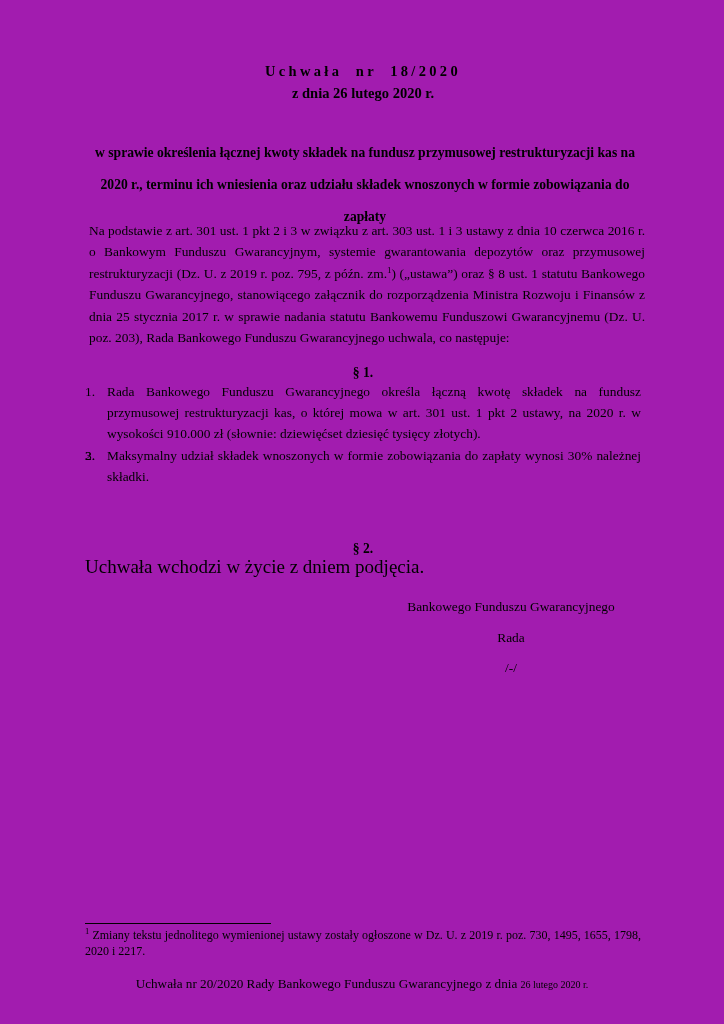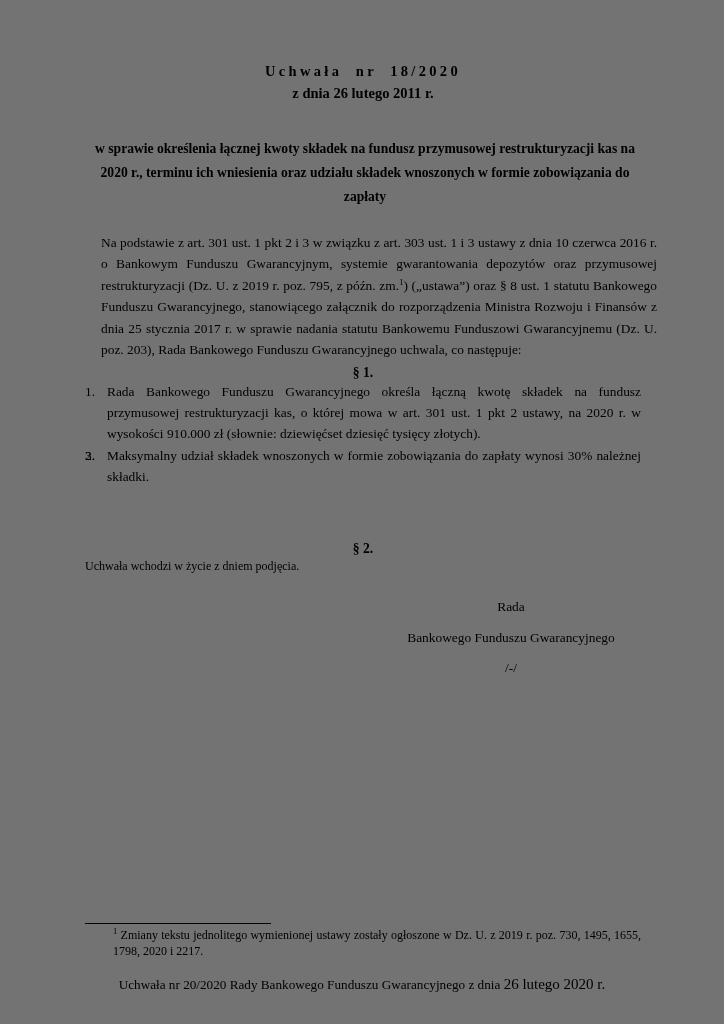--- a/index.html
+++ b/index.html
@@ -4,21 +4,21 @@
 <style>
   html, body {
     margin: 0;
     padding: 0;
     background: #ffffff;
   }
   .page {
     position: relative;
     width: 724px;
     height: 1024px;
-    background: #737373;
+    background: #a21caf;
     overflow: hidden;
     font-family: "Liberation Serif", serif;
     color: #000000;
   }
   .content-block {
     position: absolute;
     left: 85px;
     width: 556px;
   }
   
@@ -32,27 +32,27 @@
   .title-spaced {
     letter-spacing: 0.23em;
     word-spacing: 0.45em;
   }
   
   .subject {
     top: 137px;
     text-align: center;
     font-weight: bold;
     font-size: 13.6px;
-    line-height: 24px;
+    line-height: 32px;
     padding: 0 2px;
   }
   
   .preamble {
     top: 216px;
-    margin: 16px;
+    margin: 4px;
     text-align: justify;
     font-size: 13.4px;
     line-height: 21.4px;
   }
   sup.fn-ref {
     font-size: 9px;
     line-height: 0;
     vertical-align: super;
   }
   
@@ -76,21 +76,21 @@
     text-align: justify;
   }
   .list-num {
     position: absolute;
     left: 0;
     top: 0;
   }
   
   .s2-text {
     top: 556px;
-    font-size: 12px;
+    font-size: 19px;
     line-height: 21px;
     text-align: left;
   }
   
   .signature {
     position: absolute;
     left: 395px;
     top: 592px;
     width: 232px;
     text-align: center;
@@ -104,47 +104,46 @@
     line-height: 15.5px;
   }
   .footnote-rule {
     width: 186px;
     height: 0;
     border-top: 1.5px solid #000000;
     margin-bottom: 4px;
   }
   .footnote-text {
     text-align: justify;
-    margin-left: 28px;
   }
   .footnote-text sup {
     font-size: 8.5px;
     line-height: 0;
     vertical-align: super;
   }
   
   .page-footer {
     position: absolute;
     left: 0;
     top: 976px;
     width: 724px;
     text-align: center;
     font-size: 13.2px;
   }
   .footer-italic { }
-  .footer-date { font-size: 15px; }
+  .footer-date { font-size: 10px; }
 </style>
 </head>
 <body>
 
 <div class="page">
 
   <div class="content-block title-block">
     <div class="title-spaced">Uchwała nr 18/2020</div>
-    <div>z dnia 26 lutego 2011 r.</div>
+    <div>z dnia 26 lutego 2020 r.</div>
   </div>
 
   <div class="content-block subject">w sprawie określenia łącznej kwoty składek na fundusz przymusowej restrukturyzacji kas na 2020 r., terminu ich wniesienia oraz udziału składek wnoszonych w formie zobowiązania do zapłaty</div>
 
   <p class="content-block preamble"><span>Na podstawie z art. 301 ust. 1 pkt 2 i 3 w związku z art. 303 ust. 1 i 3 ustawy z dnia 10 czerwca 2016 r. o Bankowym Funduszu Gwarancyjnym, systemie gwarantowania depozytów oraz przymusowej restrukturyzacji (Dz. U. z 2019 r. poz. 795, z późn. zm.</span><sup class="fn-ref">1</sup><span>) („ustawa”) oraz § 8 ust. 1 statutu Bankowego Funduszu Gwarancyjnego, stanowiącego załącznik do rozporządzenia Ministra Rozwoju i Finansów z dnia 25 stycznia 2017 r. w sprawie nadania statutu Bankowemu Funduszowi Gwarancyjnemu (Dz. U. poz. 203), Rada Bankowego Funduszu Gwarancyjnego uchwala, co następuje:</span></p>
 
   <div class="content-block s-heading s1-heading">§ 1.</div>
 
   <div class="content-block list">
     <div class="list-item">
@@ -158,22 +157,22 @@
       <span class="list-num">3.</span>
       <span>Maksymalny udział składek wnoszonych w formie zobowiązania do zapłaty wynosi 30% należnej składki.</span>
     </div>
   </div>
 
   <div class="content-block s-heading s2-heading">§ 2.</div>
 
   <div class="content-block s2-text">Uchwała wchodzi w życie z dniem podjęcia.</div>
 
   <div class="signature">
+    <div>Bankowego Funduszu Gwarancyjnego</div>
     <div>Rada</div>
-    <div>Bankowego Funduszu Gwarancyjnego</div>
     <div>/-/</div>
   </div>
 
   <div class="content-block footnote-area">
     <div class="footnote-rule"></div>
     <div class="footnote-text"><sup>1</sup> <span>Zmiany tekstu jednolitego wymienionej ustawy zostały ogłoszone w Dz. U. z 2019 r. poz. 730, 1495, 1655, 1798, 2020 i 2217.</span></div>
   </div>
 
   <div class="page-footer">
     <span class="footer-italic">Uchwała nr</span>

